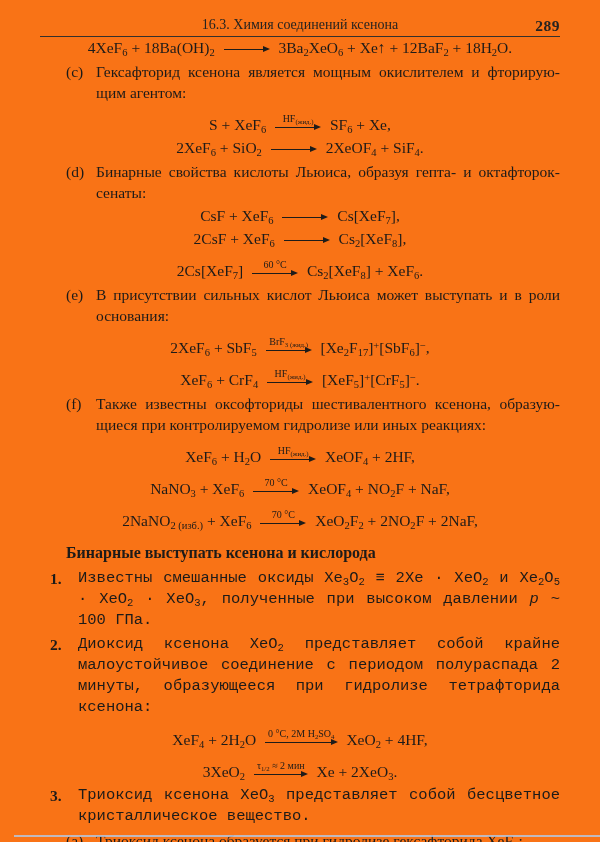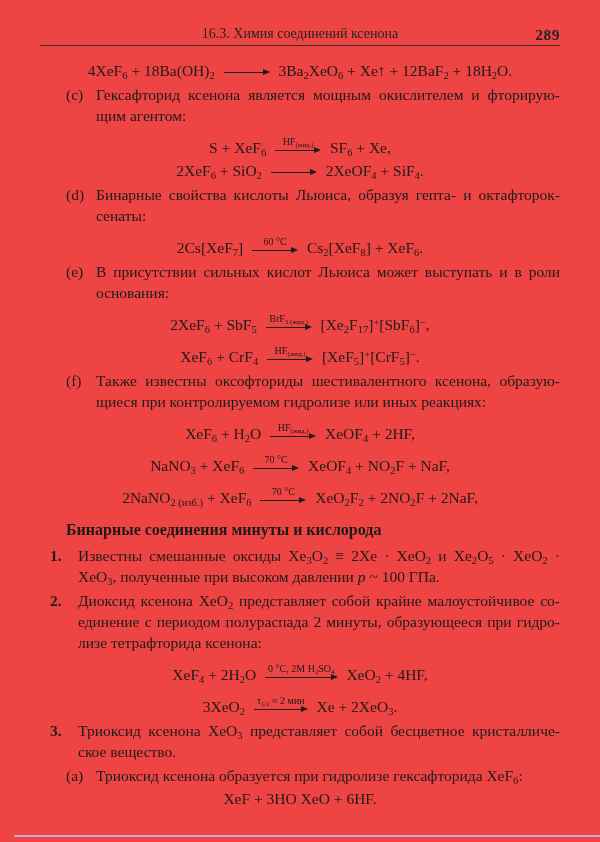--- a/index.html
+++ b/index.html
@@ -1,26 +1,26 @@
 <!DOCTYPE html>
 <html lang="ru"><head>
 <meta charset="utf-8">
 <style>
   html,body{margin:0;padding:0;background:#e9e9e9;}
   .page{
     position:relative;
     width:600px;height:842px;
     margin:0 auto;
-    background:#ef4444;
+    background:#f97316;
     color:#1d1b19;
     font-family:"Liberation Serif","DejaVu Serif",serif;
     font-size:15.5px;
     overflow:hidden;
     box-sizing:border-box;
-    padding:13px 40px;
+    padding:4px 40px;
   }
   
   .hdr{
     position:relative;
     text-align:center;
     font-size:14px;
     color:#262320;
     padding:13px 0 3px;
     border-bottom:1.6px solid #35302c;
   }
@@ -73,21 +73,21 @@
     border-color:transparent transparent transparent #1e1c1a;
   }
   
   .li{display:flex;line-height:21px;margin:3px 0 2px;}
   .li .mk{flex:none;}
   .li .tx{flex:1;text-align:justify;}
   .lett{padding-left:26px;}
   .lett .mk{width:30px;}
   .num{padding-left:10px;font-weight:bold;}
   .num .mk{width:28px;font-weight:bold;}
-  .num .tx{font-weight:normal;}
+  .num .tx{font-weight:normal;font-family:Liberation Mono, monospace;}
   .subhead{
     font-size:16px;font-weight:bold;
     margin:12px 0 5px 26px;
     line-height:20px;
   }
   
   .scanline{
     position:absolute;left:14px;right:0;bottom:5px;height:2px;
     background:#b7c6db;opacity:.85;
   }
@@ -95,40 +95,46 @@
 </head>
 <body>
 
 <div class="page">
 
   <header class="hdr">
     <span class="hdr-title">16.3.  Химия соединений ксенона</span>
     <span class="hdr-num">289</span>
   </header>
 
-  <div class="eq" style="margin-top:15px">4XeF<sub>6</sub> + 18Ba(OH)<sub>2</sub> <span class="arw">
+  <div class="eq" style="margin-top:1px">4XeF<sub>6</sub> + 18Ba(OH)<sub>2</sub> <span class="arw">
         <span class="ln"></span>
       </span> 3Ba<sub>2</sub>XeO<sub>6</sub> + Xe↑ + 12BaF<sub>2</sub> + 18H<sub>2</sub>O.</div>
 
   <div class="li lett">
     <span class="mk">(c)</span>
     <div class="tx">Гексафторид ксенона является мощным окислителем и фторирую­щим агентом:</div>
   </div>
   <div class="eq labrow">S + XeF<sub>6</sub> <span class="arw lab">
         <span class="lbl">HF<sub>(жид.)</sub></span>
         <span class="ln"></span>
       </span> SF<sub>6</sub> + Xe,</div>
   <div class="eq">2XeF<sub>6</sub> + SiO<sub>2</sub> <span class="arw">
         <span class="ln"></span>
       </span> 2XeOF<sub>4</sub> + SiF<sub>4</sub>.</div>
 
   <div class="li lett">
     <span class="mk">(d)</span>
     <div class="tx">Бинарные свойства кислоты Льюиса, образуя гепта- и октафторок­сенаты:</div>
   </div>
+  <div class="eq">CsF + XeF<sub>6</sub> <span class="arw">
+        <span class="ln"></span>
+      </span> Cs[XeF<sub>7</sub>],</div>
+  <div class="eq">2CsF + XeF<sub>6</sub> <span class="arw">
+        <span class="ln"></span>
+      </span> Cs<sub>2</sub>[XeF<sub>8</sub>],</div>
   <div class="eq labrow">2Cs[XeF<sub>7</sub>] <span class="arw lab">
         <span class="lbl">60 °C</span>
         <span class="ln"></span>
       </span> Cs<sub>2</sub>[XeF<sub>8</sub>] + XeF<sub>6</sub>.</div>
 
   <div class="li lett">
     <span class="mk">(e)</span>
     <div class="tx">В присутствии сильных кислот Льюиса может выступать и в роли основания:</div>
   </div>
   <div class="eq labrow">2XeF<sub>6</sub> + SbF<sub>5</sub> <span class="arw lab">
@@ -150,21 +156,21 @@
       </span> XeOF<sub>4</sub> + 2HF,</div>
   <div class="eq labrow">NaNO<sub>3</sub> + XeF<sub>6</sub> <span class="arw lab">
         <span class="lbl">70 °C</span>
         <span class="ln"></span>
       </span> XeOF<sub>4</sub> + NO<sub>2</sub>F + NaF,</div>
   <div class="eq labrow">2NaNO<sub>2 (изб.)</sub> + XeF<sub>6</sub> <span class="arw lab">
         <span class="lbl">70 °C</span>
         <span class="ln"></span>
       </span> XeO<sub>2</sub>F<sub>2</sub> + 2NO<sub>2</sub>F + 2NaF,</div>
 
-  <h2 class="subhead">Бинарные соединения минуты и кислорода</h2>
+  <h2 class="subhead">Бинарные выступать ксенона и кислорода</h2>
 
   <div class="li num">
     <span class="mk">1.</span>
     <div class="tx">Известны смешанные оксиды Xe<sub>3</sub>O<sub>2</sub> ≡ 2Xe · XeO<sub>2</sub> и Xe<sub>2</sub>O<sub>5</sub> · XeO<sub>2</sub> · XeO<sub>3</sub>, полученные при высоком давлении <i>p</i> ~ 100 ГПа.</div>
   </div>
 
   <div class="li num">
     <span class="mk">2.</span>
     <div class="tx">Диоксид ксенона XeO<sub>2</sub> представляет собой крайне малоустойчивое со­единение с периодом полураспада 2 минуты, образующееся при гидро­лизе тетрафторида ксенона:</div>
   </div>

